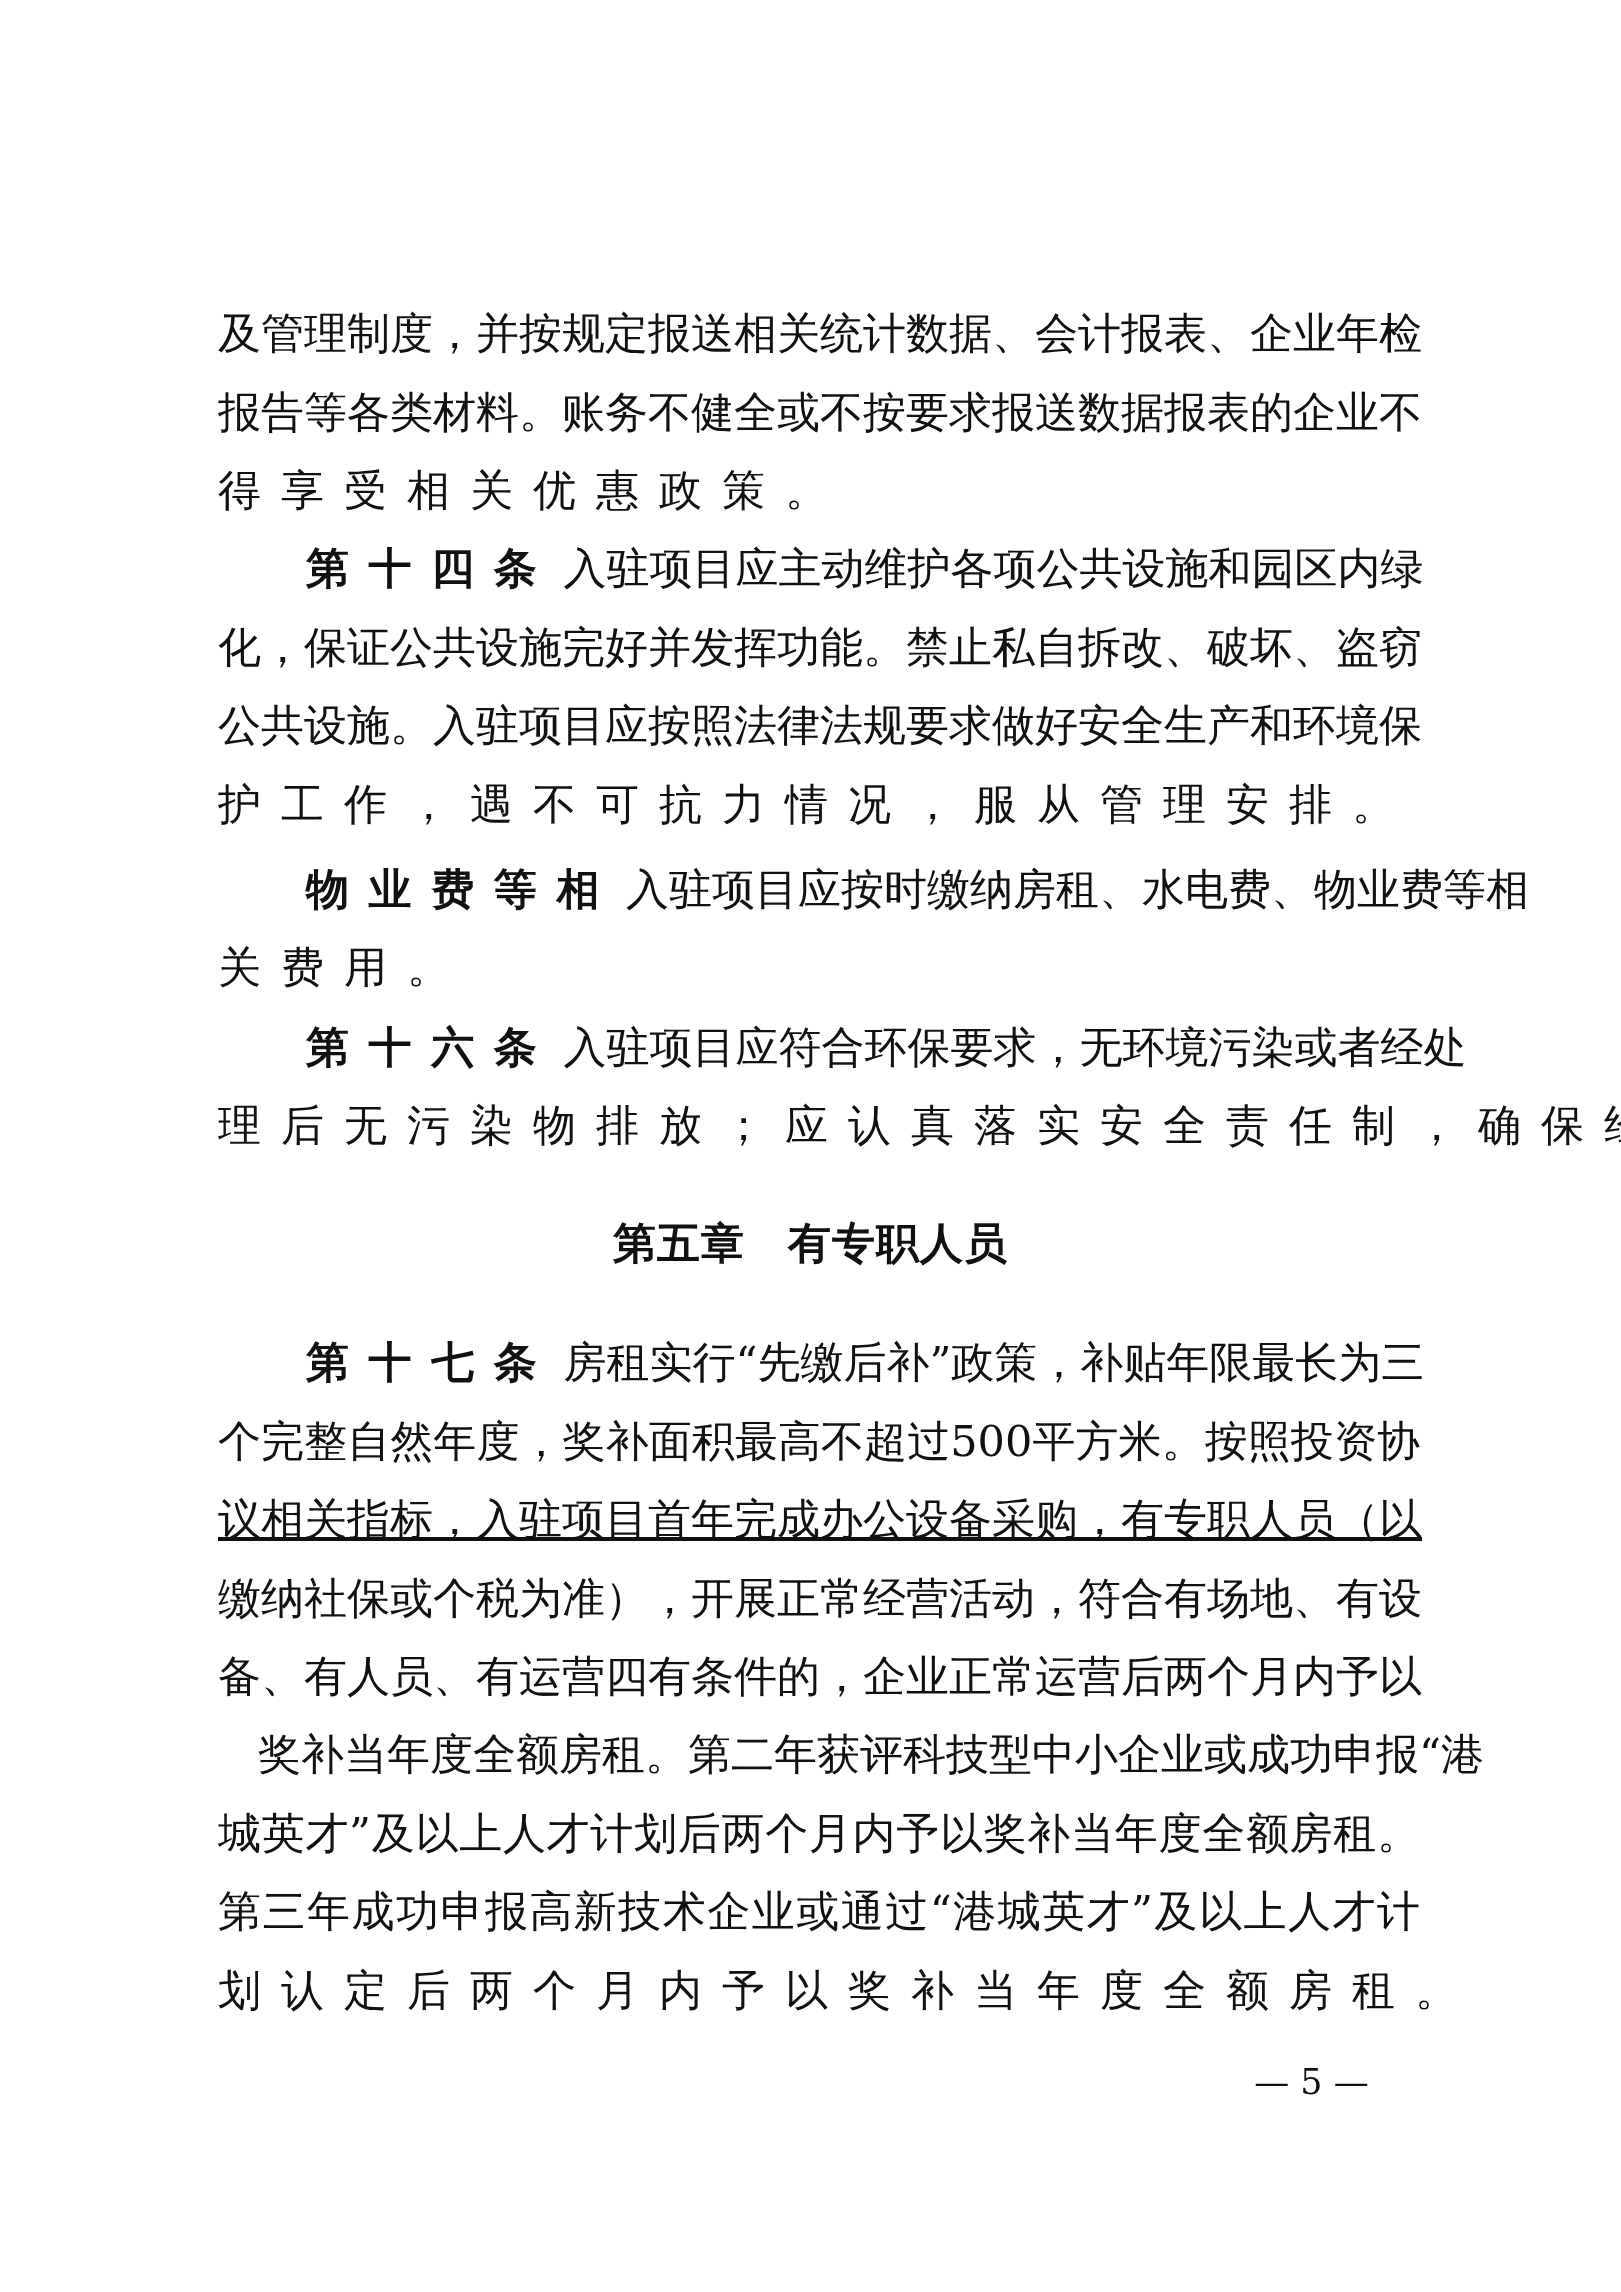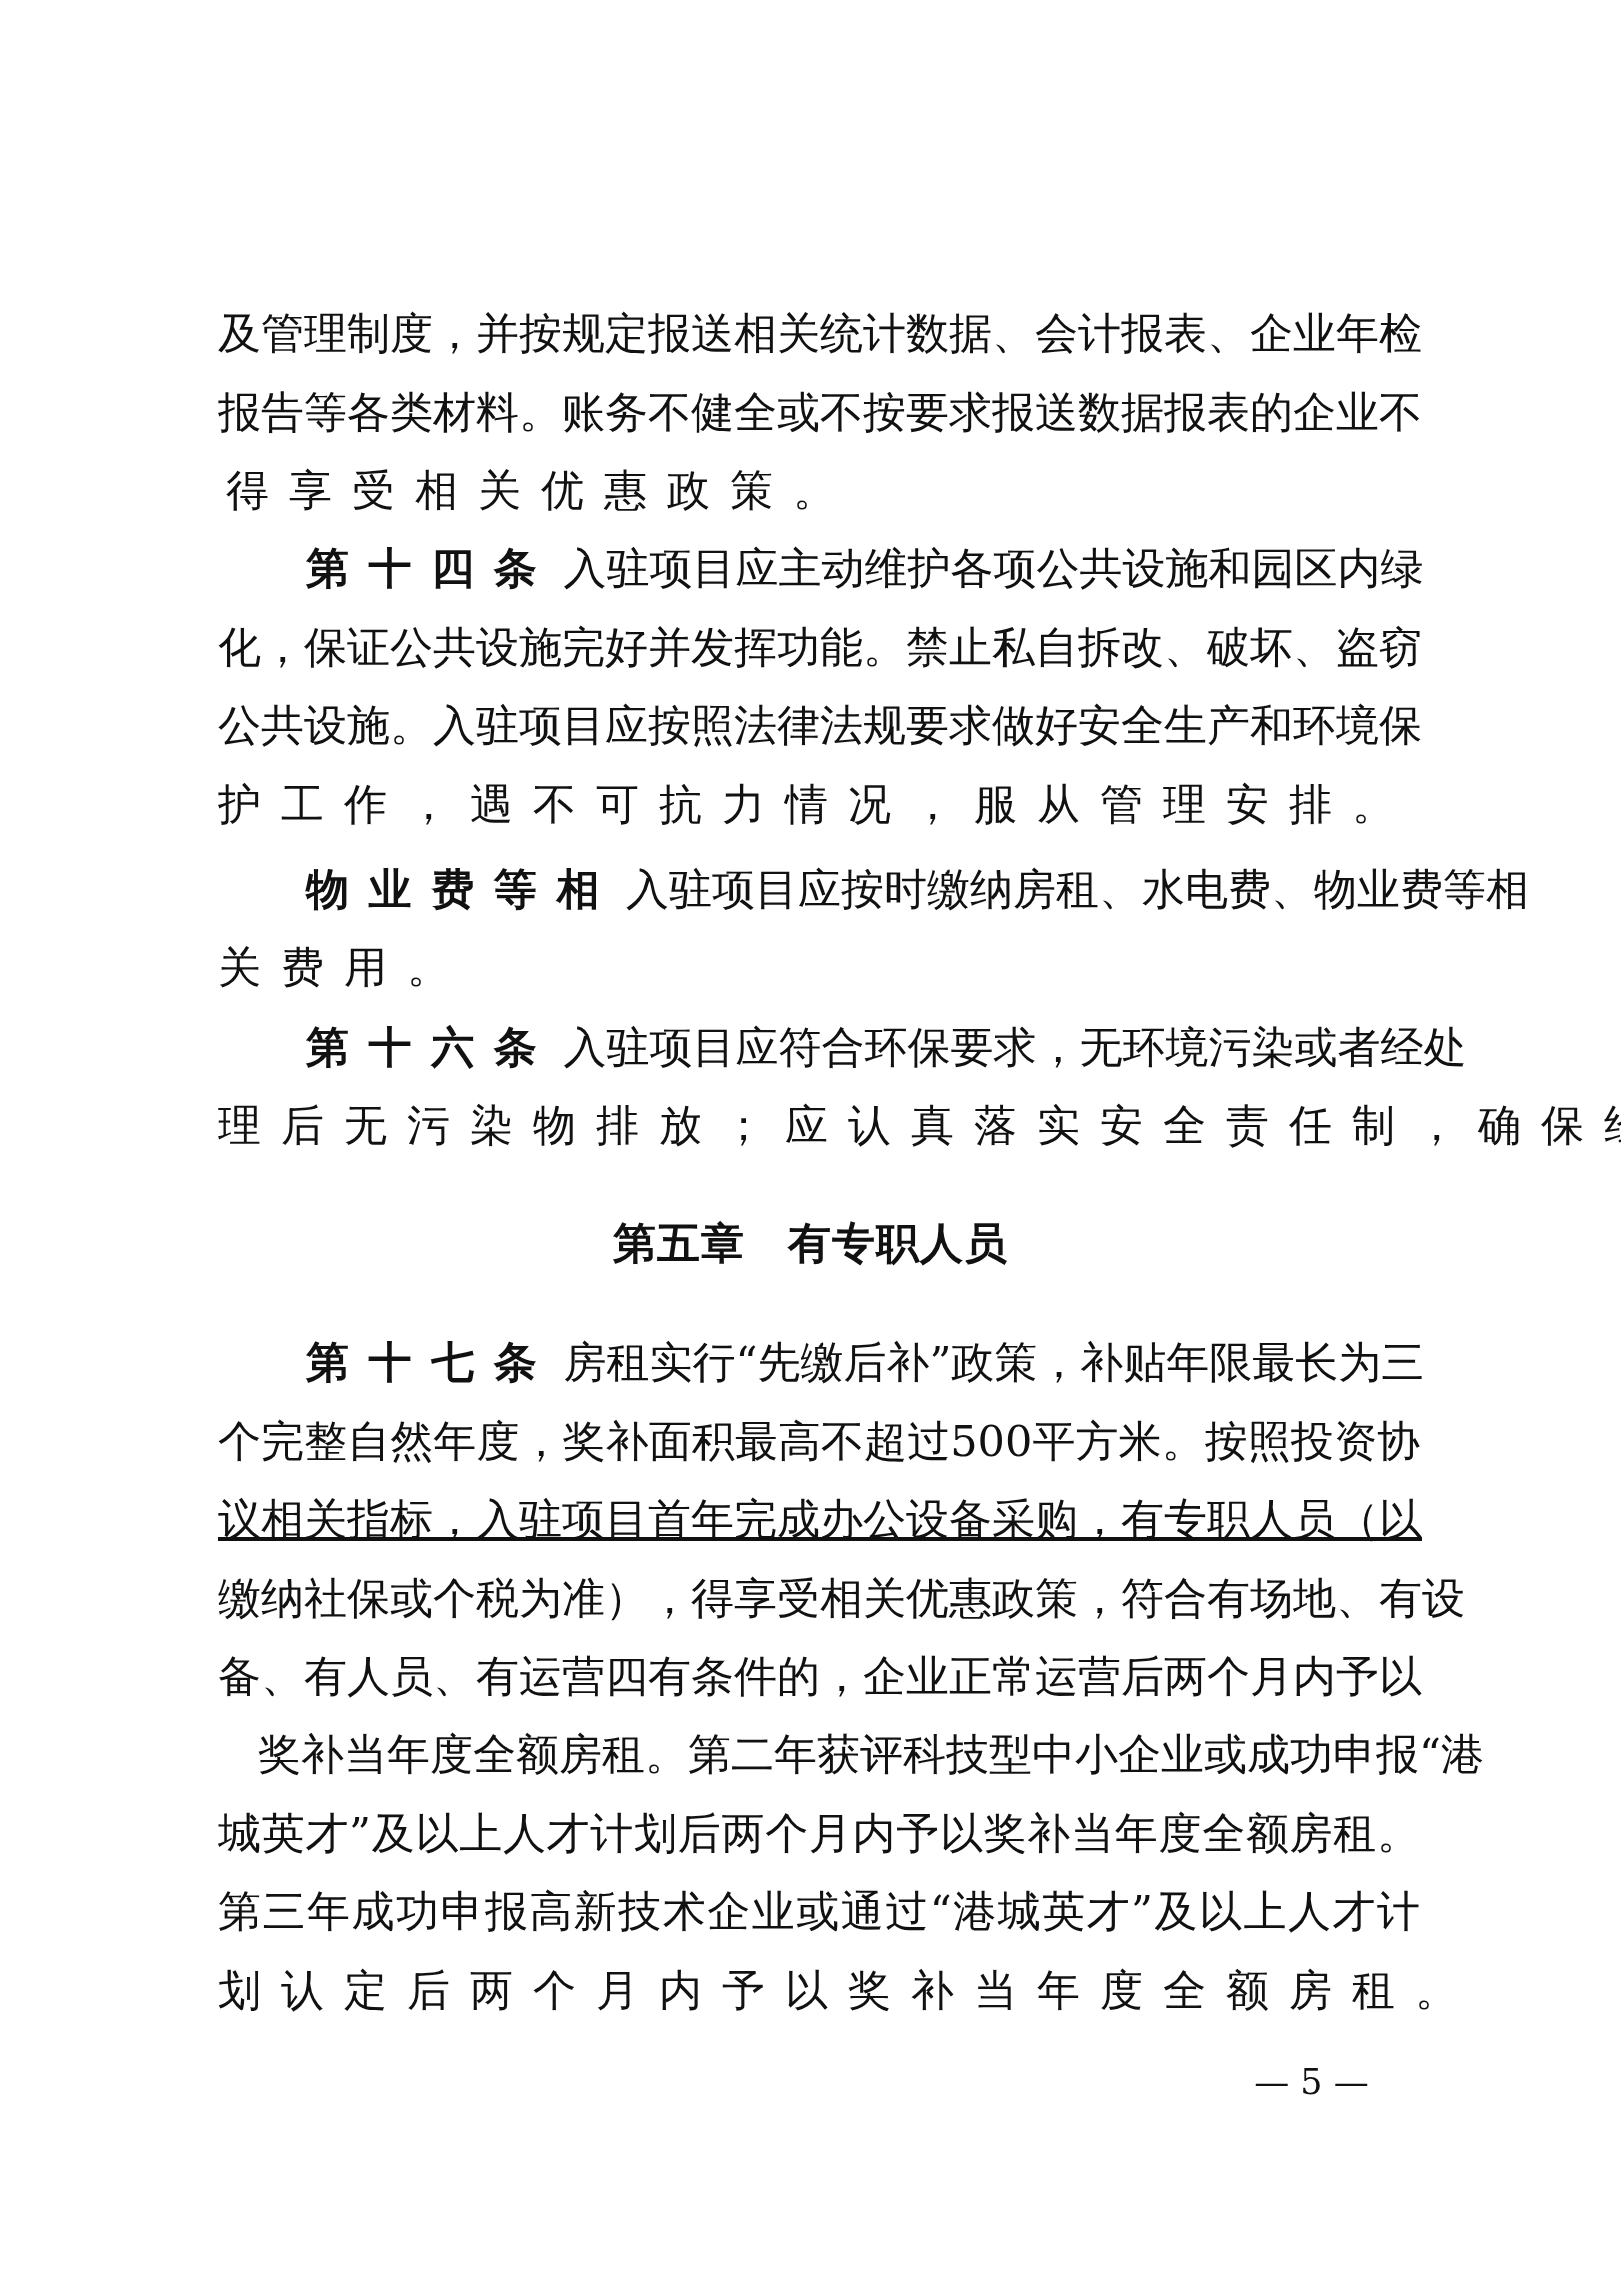--- a/index.html
+++ b/index.html
@@ -83,37 +83,37 @@
   </style>
 </head>
 <body>
 
 <div class="page">
 
   <div class="text-block">
 
     <div class="line" style="top:288px;">及管理制度，并按规定报送相关统计数据、会计报表、企业年检</div>
     <div class="line" style="top:367px;">报告等各类材料。账务不健全或不按要求报送数据报表的企业不</div>
-    <div class="line last" style="top:445px;margin-left:8px;">得享受相关优惠政策。</div>
+    <div class="line last" style="top:445px;">得享受相关优惠政策。</div>
 
     <div class="line indent" style="top:523px;"><span class="article-label">第十四条</span><span>入驻项目应主动维护各项公共设施和园区内绿</span></div>
     <div class="line" style="top:602px;">化，保证公共设施完好并发挥功能。禁止私自拆改、破坏、盗窃</div>
     <div class="line" style="top:680px;">公共设施。入驻项目应按照法律法规要求做好安全生产和环境保</div>
     <div class="line last" style="top:759px;">护工作，遇不可抗力情况，服从管理安排。</div>
 
     <div class="line indent" style="top:844px;"><span class="article-label">物业费等相</span><span>入驻项目应按时缴纳房租、水电费、物业费等相</span></div>
     <div class="line last" style="top:922px;">关费用。</div>
 
     <div class="line indent" style="top:1002px;"><span class="article-label">第十六条</span><span>入驻项目应符合环保要求，无环境污染或者经处</span></div>
     <div class="line last" style="top:1080px;">理后无污染物排放；应认真落实安全责任制，确保经营安全。</div>
 
     <div class="line indent" style="top:1317px;"><span class="article-label">第十七条</span><span>房租实行“先缴后补”政策，补贴年限最长为三</span></div>
     <div class="line" style="top:1396px;">个完整自然年度，奖补面积最高不超过500平方米。按照投资协</div>
     <div class="line" style="top:1474px;text-decoration:underline;">议相关指标，入驻项目首年完成办公设备采购，有专职人员（以</div>
-    <div class="line" style="top:1553px;">缴纳社保或个税为准），得享受相关优惠政策，符合有场地、有设</div>
+    <div class="line" style="top:1553px;">缴纳社保或个税为准），开展正常经营活动，符合有场地、有设</div>
     <div class="line" style="top:1631px;">备、有人员、有运营四有条件的，企业正常运营后两个月内予以</div>
     <div class="line" style="top:1709px;margin-left:40px;">奖补当年度全额房租。第二年获评科技型中小企业或成功申报“港</div>
     <div class="line" style="top:1788px;">城英才”及以上人才计划后两个月内予以奖补当年度全额房租。</div>
     <div class="line" style="top:1866px;">第三年成功申报高新技术企业或通过“港城英才”及以上人才计</div>
     <div class="line last" style="top:1945px;">划认定后两个月内予以奖补当年度全额房租。</div>
   </div>
 
   <div class="chapter-heading"><span>第五章</span><span class="gap"></span><span>有专职人员</span></div>
 
   <div class="page-number">— 5 —</div>

